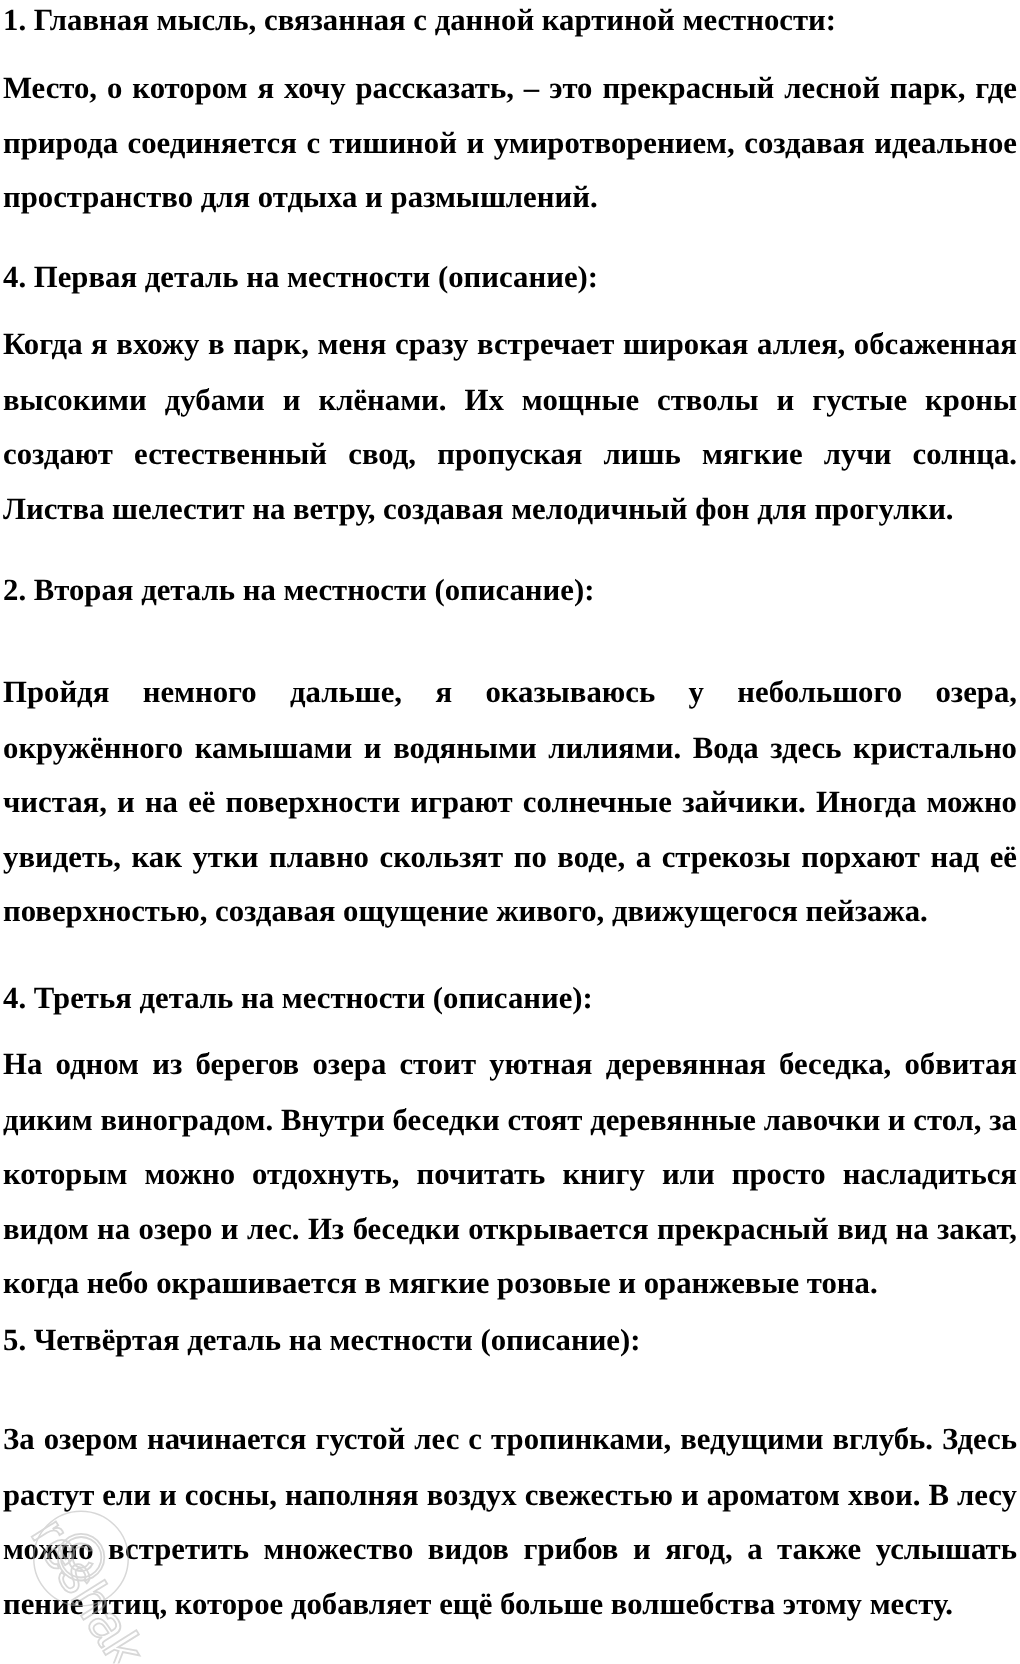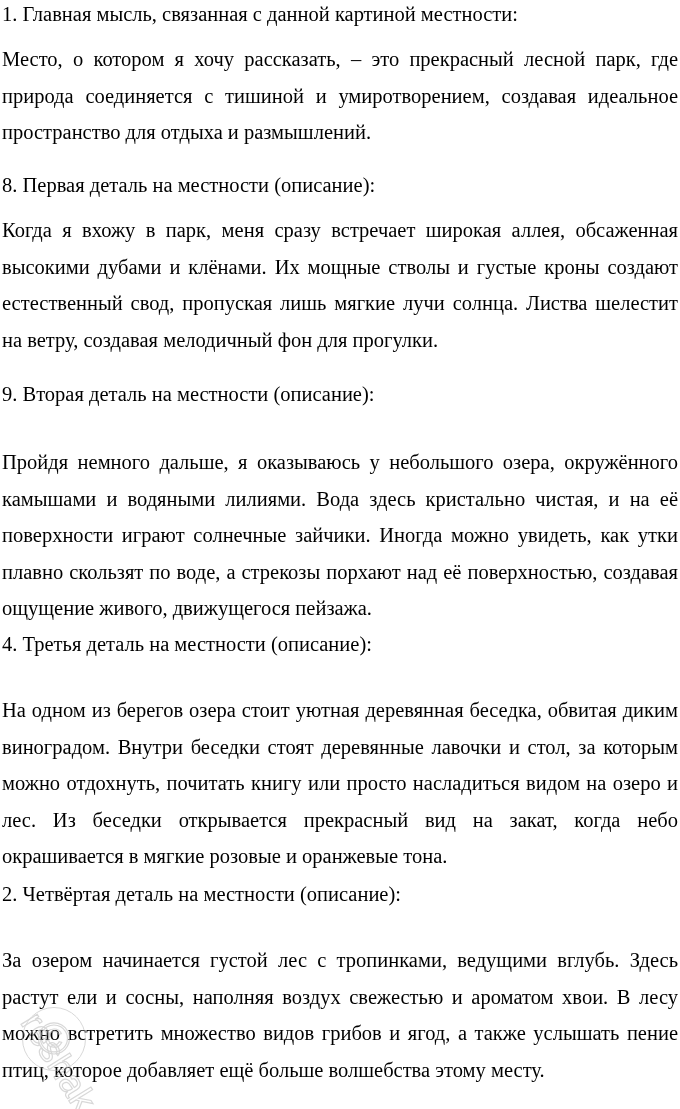--- a/index.html
+++ b/index.html
@@ -15,37 +15,38 @@
       font-family: "Liberation Serif", serif;
       color: #000000;
     }
     .doc {
       position: absolute;
       left: 2px;
       top: 0;
       width: 676px;
     }
     .heading {
-      font-weight: normal;
+      font-weight: bold;
       font-size: 20.5px;
       line-height: 24px;
       margin: 0;
       position: absolute;
       left: 0;
       white-space: nowrap;
     }
     .para {
       font-size: 20.5px;
       line-height: 36.6px;
       margin: 0;
       position: absolute;
       left: 0;
       width: 676px;
       text-align: justify;
       text-align-last: left;
+      font-weight: bold;
     }
     .watermark {
       position: absolute;
       left: 20px;
       top: 955px;
       width: 130px;
       height: 130px;
       pointer-events: none;
       opacity: 0.55;
     }
@@ -78,30 +79,30 @@
     }
   </style>
 </head>
 <body>
 
 <div class="doc">
 
   <h2 class="heading" style="top:2px">1. Главная мысль, связанная с данной картиной местности:</h2>
   <p class="para" style="top:41px">Место, о котором я хочу рассказать, – это прекрасный лесной парк, где природа соединяется с тишиной и умиротворением, создавая идеальное пространство для отдыха и размышлений.</p>
 
-  <h2 class="heading" style="top:173px">8. Первая деталь на местности (описание):</h2>
+  <h2 class="heading" style="top:173px">4. Первая деталь на местности (описание):</h2>
   <p class="para" style="top:212px">Когда я вхожу в парк, меня сразу встречает широкая аллея, обсаженная высокими дубами и клёнами. Их мощные стволы и густые кроны создают естественный свод, пропуская лишь мягкие лучи солнца. Листва шелестит на ветру, создавая мелодичный фон для прогулки.</p>
 
-  <h2 class="heading" style="top:382px">9. Вторая деталь на местности (описание):</h2>
+  <h2 class="heading" style="top:382px">2. Вторая деталь на местности (описание):</h2>
   <p class="para" style="top:444px">Пройдя немного дальше, я оказываюсь у небольшого озера, окружённого камышами и водяными лилиями. Вода здесь кристально чистая, и на её поверхности играют солнечные зайчики. Иногда можно увидеть, как утки плавно скользят по воде, а стрекозы порхают над её поверхностью, создавая ощущение живого, движущегося пейзажа.</p>
 
-  <h2 class="heading" style="top:632px">4. Третья деталь на местности (описание):</h2>
+  <h2 class="heading" style="top:654px">4. Третья деталь на местности (описание):</h2>
   <p class="para" style="top:692px">На одном из берегов озера стоит уютная деревянная беседка, обвитая диким виноградом. Внутри беседки стоят деревянные лавочки и стол, за которым можно отдохнуть, почитать книгу или просто насладиться видом на озеро и лес. Из беседки открывается прекрасный вид на закат, когда небо окрашивается в мягкие розовые и оранжевые тона.</p>
 
-  <h2 class="heading" style="top:882px">2. Четвёртая деталь на местности (описание):</h2>
+  <h2 class="heading" style="top:882px">5. Четвёртая деталь на местности (описание):</h2>
   <p class="para" style="top:942px">За озером начинается густой лес с тропинками, ведущими вглубь. Здесь растут ели и сосны, наполняя воздух свежестью и ароматом хвои. В лесу можно встретить множество видов грибов и ягод, а также услышать пение птиц, которое добавляет ещё больше волшебства этому месту.</p>
 
 </div>
 
 <div class="watermark">
   <span class="copy">©</span>
   <span class="site">reshak.ru</span>
 </div>
 
 </body></html>

